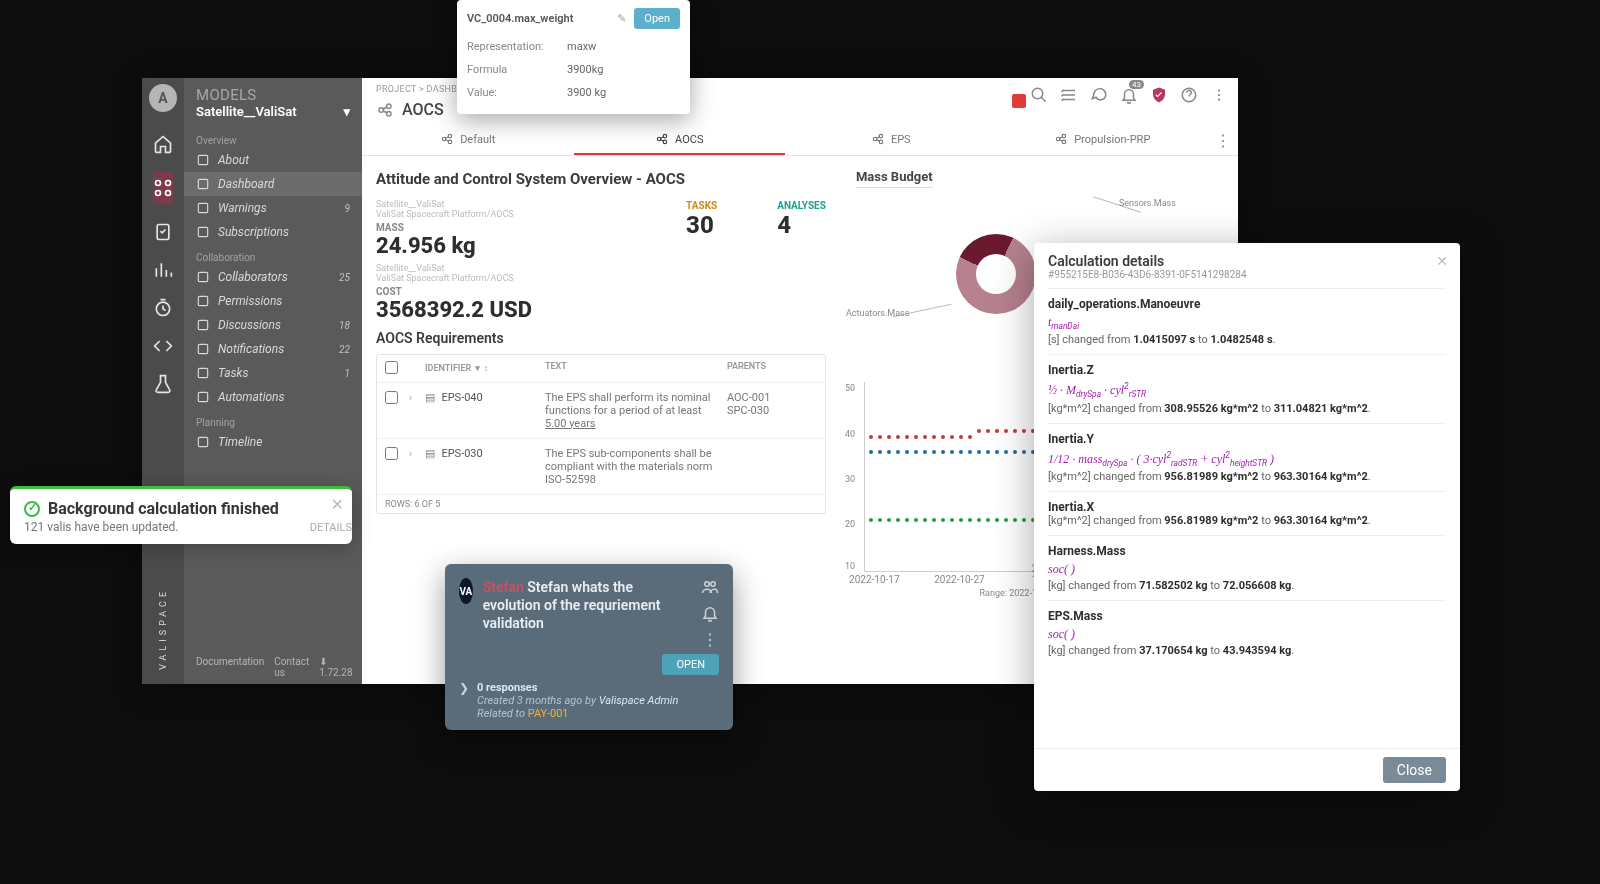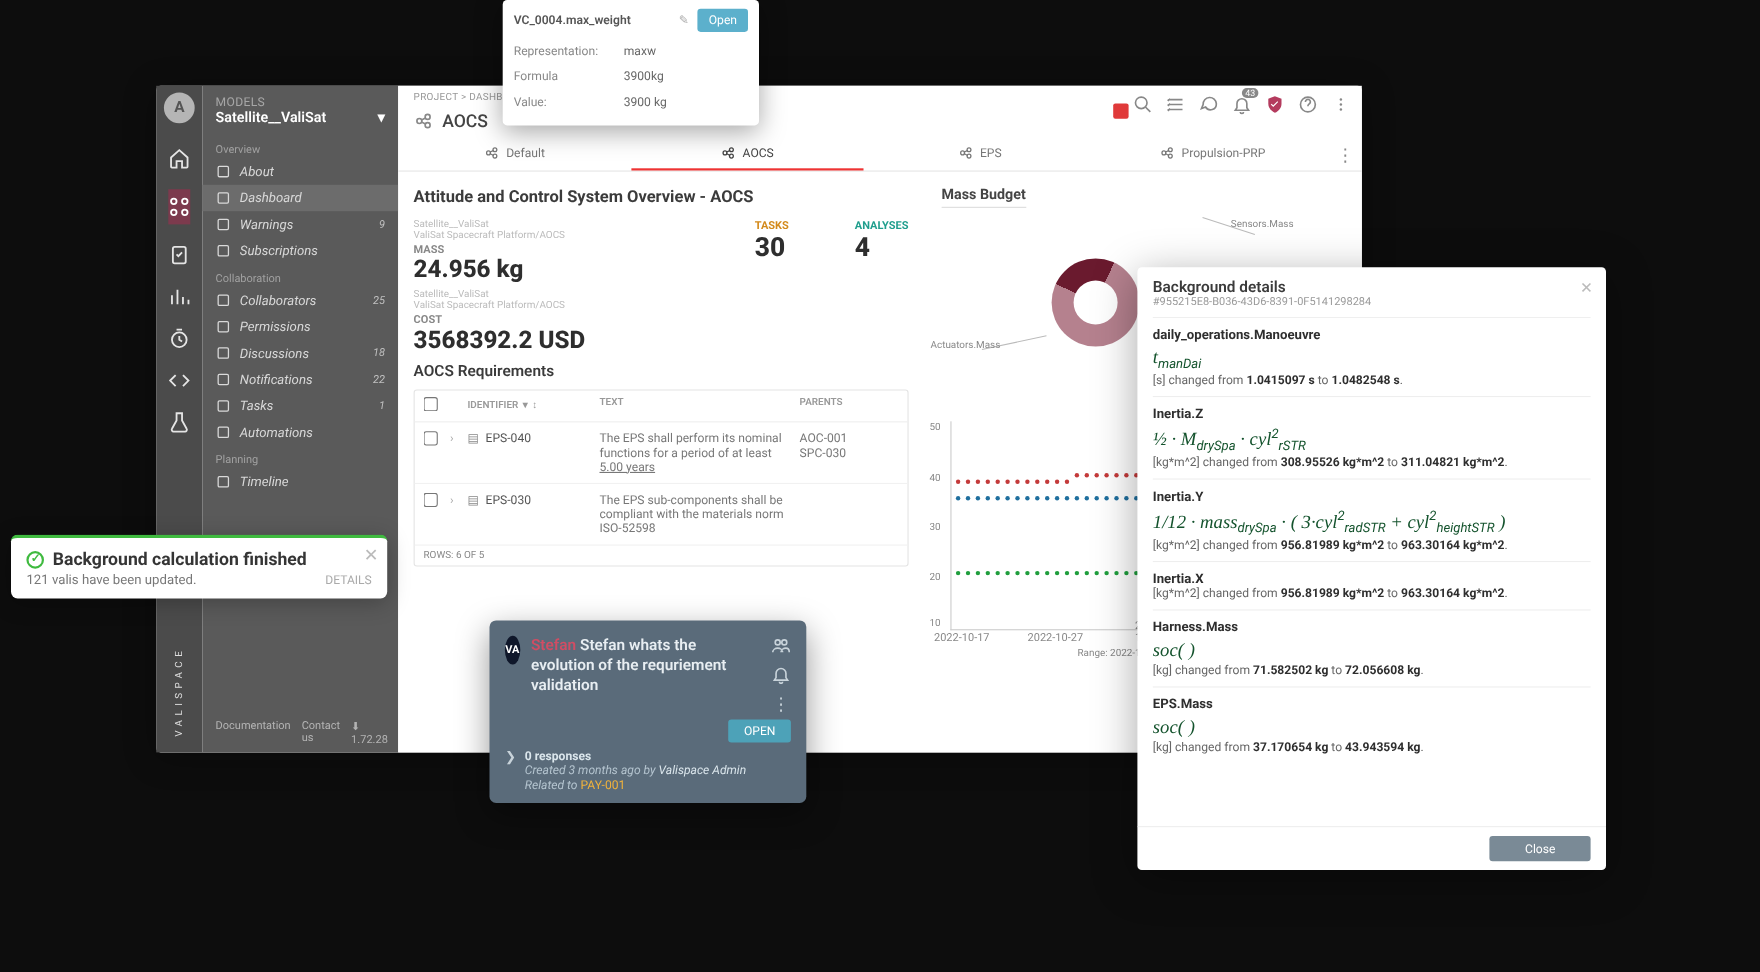--- a/index.html
+++ b/index.html
@@ -9,21 +9,21 @@
 
 .sidebar-rail { width:42px; background:#4b4b4b; display:flex; flex-direction:column; align-items:center; padding-top:6px; }
 .avatar-circle { width:28px; height:28px; border-radius:50%; background:#b5b5b5; color:#555; display:flex; align-items:center; justify-content:center; font-weight:700; font-size:14px; margin-bottom:12px; }
 .rail-icons { display:flex; flex-direction:column; gap:18px; margin-top:10px; }
 .rail-ico { width:20px; height:20px; color:#e5e5e5; }
 .rail-ico.active { color:#fff; }
 .rail-active-bg { background:#7c3a4d; width:100%; padding:6px 0; display:flex; justify-content:center; }
 .rail-logo { margin-top:auto; margin-bottom:14px; color:#ddd; font-size:9px; writing-mode:vertical-rl; transform:rotate(180deg); letter-spacing:4px; }
 .sidebar-panel { width:178px; background:#5a5a5a; color:#d9d9d9; font-size:12px; display:flex; flex-direction:column; }
 .project-switcher { padding:8px 12px; display:flex; flex-direction:column; }
-.proj-label { font-size:11px; opacity:.6; text-transform:uppercase; letter-spacing:.3px; }
+.proj-label { font-size:15px; opacity:.6; text-transform:uppercase; letter-spacing:.3px; }
 .proj-name { font-size:13px; font-weight:600; color:#fff; display:flex; align-items:center; justify-content:space-between; }
 .sb-section { font-size:10px; opacity:.55; padding:8px 12px 2px; }
 .sb-item { display:flex; align-items:center; gap:8px; padding:5px 12px; cursor:pointer; font-size:12px;font-style:italic; }
 .sb-item.active { background:#6c6c6c; }
 .sb-item .badge { margin-left:auto; font-size:10px; opacity:.8; }
 .sb-item .ico { width:14px; height:14px; }
 .sb-footer { margin-top:auto; padding:6px 12px; font-size:10px; display:flex; gap:10px; opacity:.7; }
 .sb-footer .ver { margin-left:auto; }
 
 .content { flex:1; display:flex; flex-direction:column; background:#fff; position:relative; }
@@ -85,21 +85,21 @@
 .series { position:absolute; }
 .series span { width:4px;height:4px;border-radius:50%;display:inline-block;margin-right:5px; }
 .chart-sub { text-align:center; font-size:9px; color:#888; margin-top:16px; }
 
 .toast { position:absolute; left:10px; top:486px; width:342px; background:#fff; border-radius:6px; box-shadow:0 4px 20px rgba(0,0,0,.25); border-top:3px solid #3fba3f; padding:10px 14px; display:flex; flex-direction:column; gap:2px; }
 .toast .close { position:absolute; right:8px; top:6px; color:#bbb; cursor:pointer; }
 .toast .t { display:flex; align-items:center; gap:8px; font-weight:700; color:#353535; }
 .toast .t .chk { width:16px; height:16px; border-radius:50%; border:2px solid #3fba3f; position:relative; }
 .toast .t .chk::after { content:"✓"; color:#3fba3f; position:absolute; left:2px; top:-2px; font-size:11px; }
 .toast .sub { font-size:12px; color:#777; }
-.toast .details { position:absolute; right:14px; bottom:10px; font-size:11px; color:#aaa; }
+.toast .details { position:absolute; right:0; bottom:10px; font-size:11px; color:#aaa; }
 
 .pop-vc { position:absolute; left:457px; top:0; width:233px; background:#fff; border-radius:4px; box-shadow:0 6px 24px rgba(0,0,0,.35); padding:8px 10px 10px; font-size:11px; color:#555; }
 .pop-vc .hdr { display:flex; align-items:center; gap:8px; padding-bottom:6px; }
 .pop-vc .hdr .name { font-weight:600; flex:1; }
 .pop-vc .hdr .open-btn { background:#5cb0cc; color:#fff; border:none; border-radius:3px; font-size:11px; padding:4px 10px; }
 .pop-vc .hdr .edit { color:#aaa; cursor:pointer; }
 .pop-vc .row { display:flex; padding:5px 0; font-size:11px; color:#666; }
 .pop-vc .row .k { width:100px; color:#888; }
 
 .comment-card { position:absolute; left:445px; top:564px; width:288px; background:#5a6b7a; color:#e8eef2; border-radius:6px; padding:14px 14px 10px; box-shadow:0 10px 30px rgba(0,0,0,.4); }
@@ -118,25 +118,25 @@
 .cc-meta .hl { color:#f0b23c; font-style:normal; }
 
 .calc-panel { position:absolute; left:1034px; top:243px; width:426px; height:548px; background:#fff; border-radius:4px; box-shadow:0 8px 40px rgba(0,0,0,.35); display:flex; flex-direction:column; overflow:hidden; font-size:12px; color:#444; }
 .calc-hdr { padding:10px 14px 8px; }
 .calc-hdr h3 { font-size:14px; font-weight:600; color:#3b3b3b; }
 .calc-hdr .id { font-size:10px; color:#999; }
 .calc-hdr .close { position:absolute; right:12px; top:10px; color:#bbb; cursor:pointer; font-size:14px; }
 .calc-body { flex:1; overflow:auto; padding:0 14px 10px; }
 .calc-sec { border-top:1px solid #eee; padding:8px 0; }
 .calc-sec .nm { font-weight:700; font-size:12px; color:#2e2e2e; }
-.calc-sec .formula { font-family:"Times New Roman",serif; font-style:italic; font-size:17px; color:#14532d; padding:4px 0 2px; }
+.calc-sec .formula { font-family:"Times New Roman",serif; font-style:italic; font-size:12px; color:#a21caf; padding:4px 0 2px; }
 .calc-sec .chg { font-size:11px; color:#666; }
 .calc-sec .chg b { color:#2e2e2e; }
 .calc-ftr { border-top:1px solid #eee; padding:8px 14px; display:flex; justify-content:flex-end; }
-.calc-ftr button { background:#7a8a96; color:#fff; border:none; border-radius:3px; font-size:11px; padding:5px 32px; }
+.calc-ftr button { background:#7a8a96; color:#fff; border:none; border-radius:3px; font-size:14px; padding:5px 14px; }
 sup{font-size:.7em}sub{font-size:.7em}
 svg{width:100%;height:100%}
 input[type=checkbox]{accent-color:#999}
 </style>
 </head>
 <body>
 
 <div class="main-window">
 
   <div class="sidebar-rail">
@@ -511,21 +511,21 @@
     <div class="m">
       <b>0 responses</b><br>
       <span>Created 3 months ago by</span> <i style="color:#dbe6ec">Valispace Admin</i><br>
       <span>Related to</span> <span class="hl">PAY-001</span>
     </div>
   </div>
 </div>
 
 <div class="calc-panel">
   <div class="calc-hdr">
-    <h3>Background details</h3>
+    <h3>Calculation details</h3>
     <div class="id">#955215E8-B036-43D6-8391-0F5141298284</div>
     <span class="close">✕</span>
   </div>
   <div class="calc-body" id="calc-body">
       <div class="calc-sec">
         <div class="nm">daily_operations.Manoeuvre</div>
         <div class="formula">t<sub>manDai</sub></div>
         <div class="chg">[s] changed from <b>1.0415097 s</b> to <b>1.0482548 s</b>.</div>
       </div>
       <div class="calc-sec">

